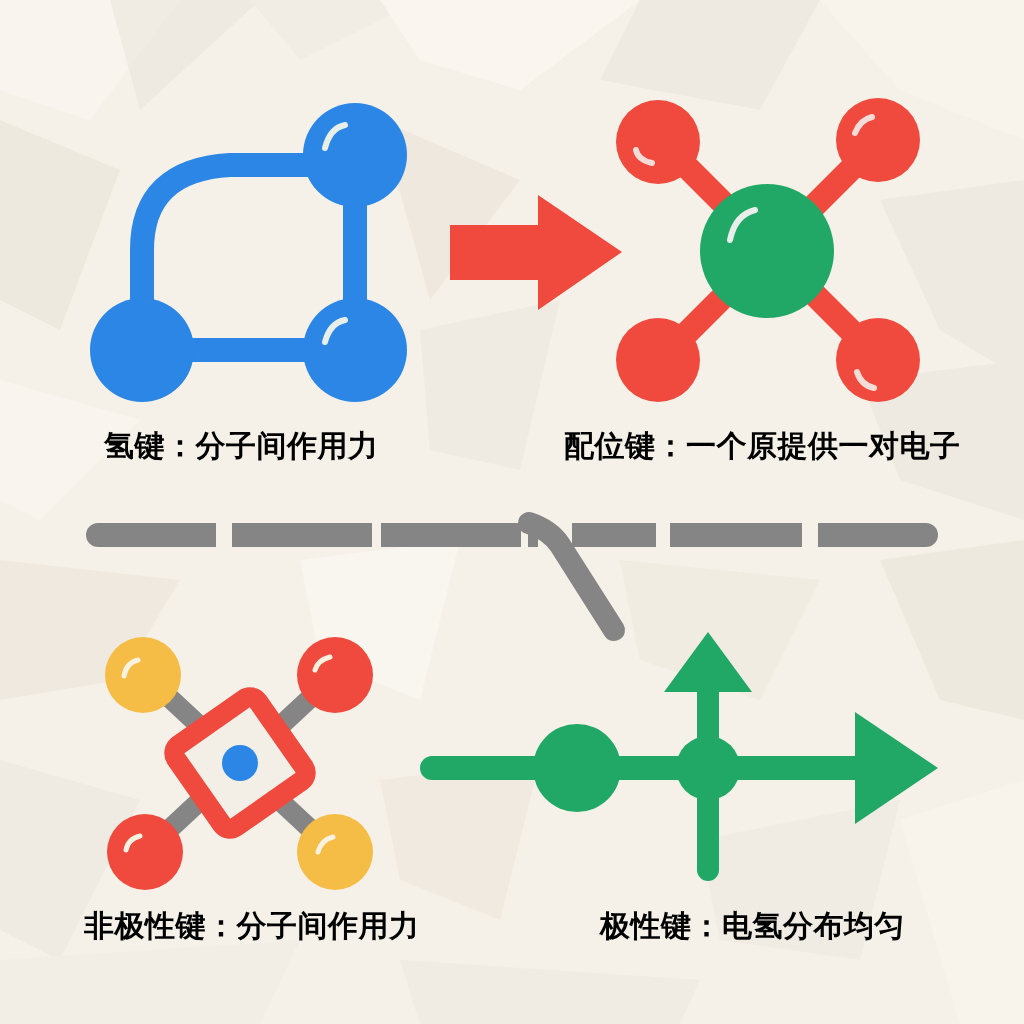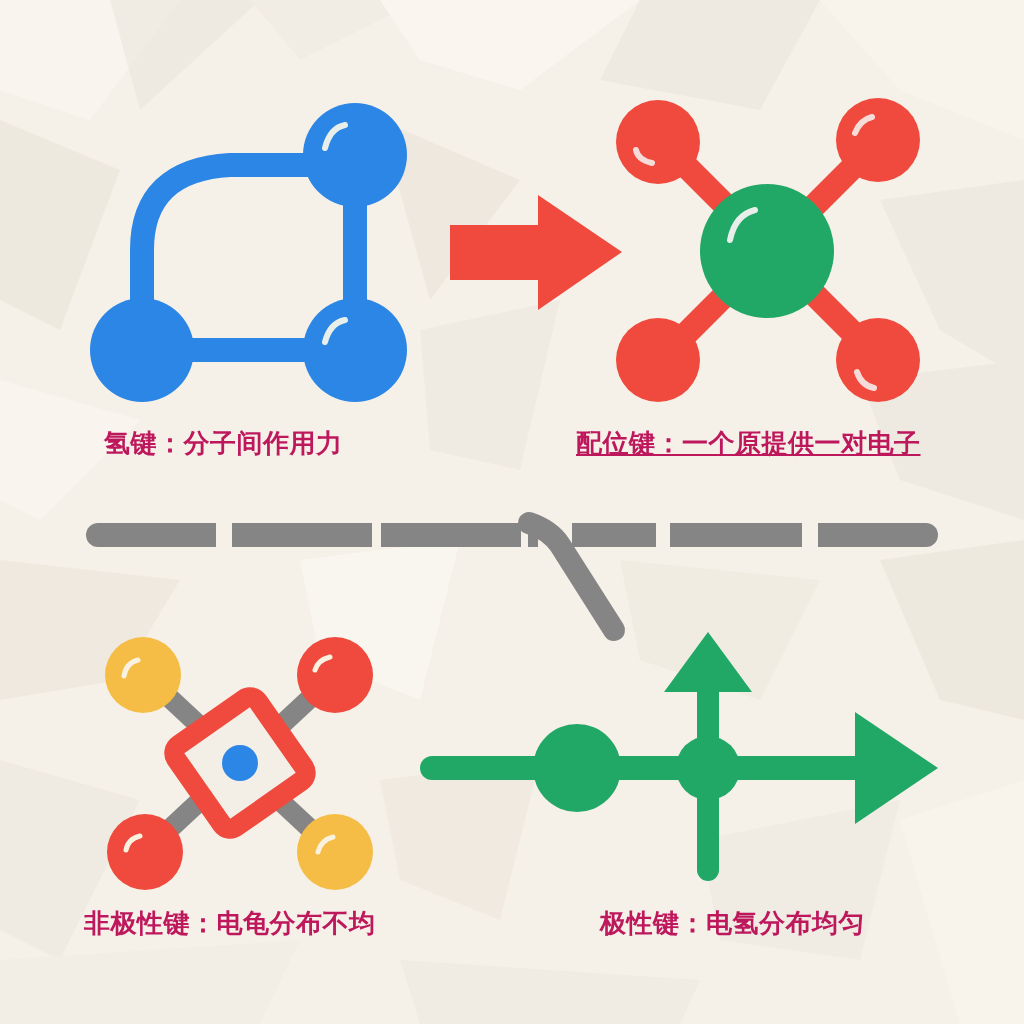--- a/index.html
+++ b/index.html
@@ -7,27 +7,27 @@
       width: 1024px; height: 1024px; overflow: hidden;
       background: #f6f1e8;
       font-family: "DejaVu Sans", "Liberation Sans", sans-serif;
       position: relative;
     }
     .bg { position: absolute; left: 0; top: 0; width: 1024px; height: 1024px; }
     .art { position: absolute; left: 0; top: 0; width: 1024px; height: 1024px; }
     .label {
       position: absolute;
       font-weight: bold;
-      font-size: 26px;
-      color: #be185d;
+      font-size: 30px;
+      color: #000000;
       white-space: nowrap;
       letter-spacing: 0.5px;
     }
     #label-hbond { left: 104px; top: 426px; }
-    #label-coord { left: 576px; top: 426px; text-decoration: underline; }
+    #label-coord { left: 564px; top: 426px; }
     #label-nonpolar { left: 84px; top: 906px; }
     #label-polar { left: 600px; top: 906px; }
   </style>
 </head>
 <body>
 
 <svg class="bg" viewBox="0 0 1024 1024" xmlns="http://www.w3.org/2000/svg">
   <rect width="1024" height="1024" fill="#f6f1e8"></rect>
   <polygon points="0,0 180,0 90,120 0,90" fill="#f9f5ee"></polygon>
   <polygon points="110,0 260,0 140,110" fill="#ece7de" opacity="0.7"></polygon>
@@ -115,14 +115,14 @@
     <polygon points="855,712 938,768 855,824"></polygon>
     <line x1="708" y1="688" x2="708" y2="870" stroke="#22a866" stroke-width="22" stroke-linecap="round"></line>
     <polygon points="664,692 708,632 752,692"></polygon>
     <circle cx="577" cy="768" r="44"></circle>
     <circle cx="708" cy="768" r="32"></circle>
   </g>
 </svg>
 
 <div class="label" id="label-hbond">氢键：分子间作用力</div>
 <div class="label" id="label-coord">配位键：一个原提供一对电子</div>
-<div class="label" id="label-nonpolar">非极性键：电龟分布不均</div>
+<div class="label" id="label-nonpolar">非极性键：分子间作用力</div>
 <div class="label" id="label-polar">极性键：电氢分布均匀</div>
 
 </body></html>

